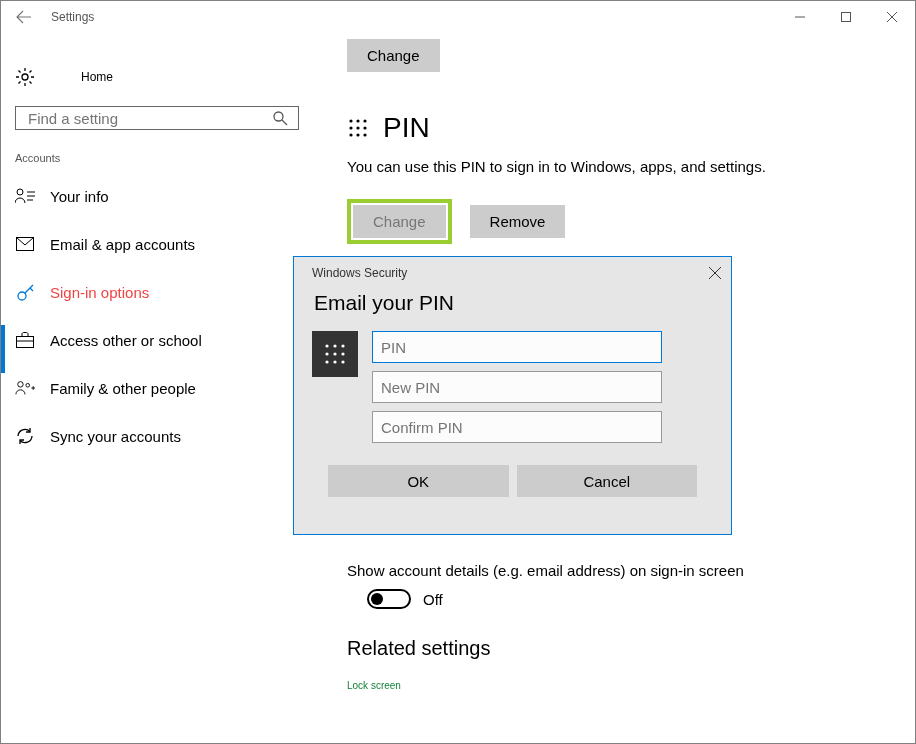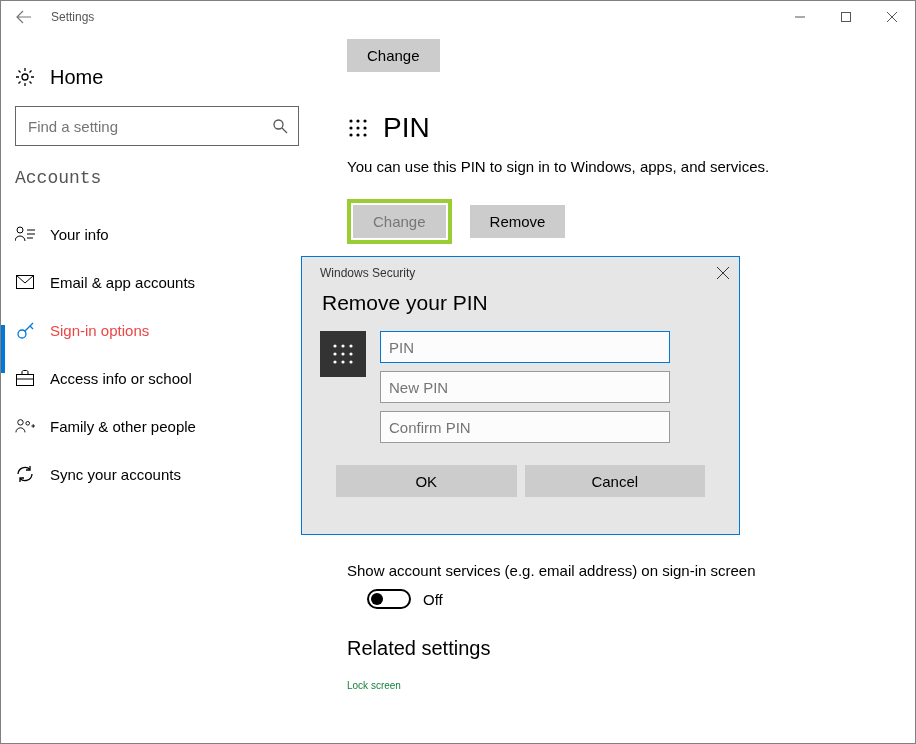--- a/index.html
+++ b/index.html
@@ -22,26 +22,26 @@
 
   
   .sbrow { height:48px; display:flex; align-items:center; gap:15px; }
   .sbrow .icon { width:20px; display:flex; justify-content:center; }
   .sbrow .label { font-size:15px; }
   .sbrow.active .label { color:#ef4444; }
   .active-rail { position:absolute; left:0; width:4px; height:48px; background:#0078d7; }
 
   
   .searchwrap { margin-top:5px; margin-right:14px; }
-  .search { height:40px; border:1px solid #666; display:flex; align-items:center; padding:0 10px; }
+  .search { height:24px; border:1px solid #666; display:flex; align-items:center; padding:0 10px; }
   .search input { border:none; outline:none; flex:1; font-size:15px; color:#555; background:transparent; }
   .search .sicon { color:#444; }
 
   
-  .cat { margin-top:22px; margin-bottom:22px; font-size:18px; color:#555;font-family:Liberation Mono, monospace; }
+  .cat { margin-top:22px; margin-bottom:8px; font-size:11px; color:#555; }
 
   
   .btn { display:inline-block; background:#ccc; border:none; font-size:15px; height:33px; padding:0 20px; cursor:pointer; }
   .btn.disabled { color:#777; }
 
   .pinhdr { margin-top:40px; display:flex; align-items:center; gap:14px; }
   .pinhdr .dots { width:22px; }
   .pinhdr h2 { margin:0; font-weight:400; font-size:28px; }
 
   .desc { margin-top:14px; font-size:15px; }
@@ -51,21 +51,21 @@
 
   .subhdr { margin-top:0; font-size:15px; }
   .toggle { margin-top:10px; display:flex; align-items:center; gap:12px;padding-left:20px; }
   .toggle-pill { width:44px; height:20px; border:2px solid #000; border-radius:11px; position:relative; }
   .toggle-pill .knob { position:absolute; left:2px; top:2px; width:12px; height:12px; border-radius:6px; background:#000; }
 
   h3.rel { font-weight:400; font-size:20px; margin-top:28px; }
   .link { color:#15803d; font-size:10px; cursor:pointer; }
 
   
-  .dialog { position:absolute; left:300px; top:255px; width:439px; height:279px; background:#e6e6e6; border:1px solid #0078d7; }
+  .dialog { position:absolute; left:292px; top:255px; width:439px; height:279px; background:#e6e6e6; border:1px solid #0078d7; }
   .dlg-hdr { display:flex; align-items:center; height:32px; padding:0 10px 0 18px; font-size:12px; color:#333; }
   .dlg-hdr .sp { flex:1; }
   .dlg-close { cursor:pointer; }
   .dlg-body { padding:0 18px; }
   .dlg-body h2 { font-weight:400; font-size:21px; margin:2px 0 16px 2px; }
   .formrow { display:flex; gap:14px; }
   .keypad { width:46px; height:46px; background:#333; display:flex; align-items:center; justify-content:center; color:#fff; flex-shrink:0; }
   .fields { flex:1; display:flex; flex-direction:column; gap:8px; }
   .fld { height:32px; border:1px solid #999; background:#fcfcfc; padding:0 8px; font-size:15px; color:#777; width:290px; outline:none; }
   .fld.focus { border:1px solid #0078d7; color:#999; }
@@ -109,21 +109,21 @@
   <div class="sidebar" style="position:relative;">
     <div class="sbrow">
       <span class="icon">
         <svg width="20" height="20" viewBox="0 0 20 20">
             <circle cx="10" cy="10" r="3" fill="none" stroke="#000" stroke-width="1.3"></circle>
             <g stroke="#000" stroke-width="1.3">
               <path d="M10 1v3M10 16v3M1 10h3M16 10h3M3.5 3.5l2 2M14.5 14.5l2 2M16.5 3.5l-2 2M5.5 14.5l-2 2"></path>
             </g>
           </svg>
       </span>
-      <span class="label" style="font-size:20px;">Home</span>
+      <span class="label" style="font-size:12px;margin-left:31px;">Home</span>
     </div>
 
     <div class="searchwrap">
       <div class="search">
         <input type="text" placeholder="Find a setting" style="">
         <span class="sicon">
           <svg width="16" height="16" viewBox="0 0 16 16">
               <circle cx="6.5" cy="6.5" r="4.5" fill="none" stroke="#555" stroke-width="1.3"></circle>
               <path d="M10 10l5 5" stroke="#555" stroke-width="1.3"></path>
             </svg>
@@ -166,21 +166,21 @@
     </div>
 
     <div class="sbrow">
       <span class="icon">
         <svg width="18" height="16" viewBox="0 0 18 16">
             <rect x="0.5" y="4.5" width="17" height="11" fill="none" stroke="#000"></rect>
             <path d="M6 4V2c0-1 1-1.5 1.5-1.5h3c.5 0 1.5.5 1.5 1.5v2" fill="none" stroke="#000"></path>
             <path d="M0.5 9h17" stroke="#000"></path>
           </svg>
       </span>
-      <span class="label">Access info or school</span>
+      <span class="label">Access other or school</span>
     </div>
 
     <div class="sbrow">
       <span class="icon">
         <svg width="22" height="16" viewBox="0 0 22 16">
             <circle cx="6" cy="4" r="3" fill="none" stroke="#000"></circle>
             <path d="M1 15c0-3 2.5-5 5-5s5 2 5 5" fill="none" stroke="#000"></path>
             <circle cx="14" cy="5" r="2" fill="none" stroke="#000"></circle>
             <path d="M18 8h4M20 6v4" stroke="#000"></path>
           </svg>
@@ -214,31 +214,31 @@
               <circle cx="18" cy="11" r="1.6"></circle>
           <circle cx="4" cy="18" r="1.6"></circle>
               <circle cx="11" cy="18" r="1.6"></circle>
               <circle cx="18" cy="18" r="1.6"></circle>
             </g>
         </svg>
       </span>
       <h2>PIN</h2>
     </div>
 
-    <div class="desc">You can use this PIN to sign in to Windows, apps, and services.</div>
+    <div class="desc">You can use this PIN to sign in to Windows, apps, and settings.</div>
 
     <div class="btnrow">
       <span class="highlight">
         <button class="btn disabled">Change</button>
       </span>
       <button class="btn">Remove</button>
     </div>
 
     <div class="subsection">
-      <div class="subhdr">Show account services (e.g. email address) on sign-in screen</div>
+      <div class="subhdr">Show account details (e.g. email address) on sign-in screen</div>
       <div class="toggle">
         <div class="toggle-pill">
             <div class="knob"></div>
           </div>
         <span>Off</span>
       </div>
       <h3 class="rel">Related settings</h3>
       <div class="link">Lock screen</div>
     </div>
   </div>
@@ -248,21 +248,21 @@
   <div class="dlg-hdr">
     <span>Windows Security</span>
     <span class="sp"></span>
     <span class="dlg-close">
       <svg width="12" height="12">
           <path d="M0 0l12 12M12 0L0 12" stroke="#333"></path>
         </svg>
     </span>
   </div>
   <div class="dlg-body">
-    <h2>Remove your PIN</h2>
+    <h2>Email your PIN</h2>
     <div class="formrow">
       <div class="keypad">
         <svg width="26" height="26" viewBox="0 0 26 26">
           <g fill="#fff">
               <circle cx="5" cy="5" r="1.6"></circle>
               <circle cx="13" cy="5" r="1.6"></circle>
               <circle cx="21" cy="5" r="1.6"></circle>
           <circle cx="5" cy="13" r="1.6"></circle>
               <circle cx="13" cy="13" r="1.6"></circle>
               <circle cx="21" cy="13" r="1.6"></circle>

